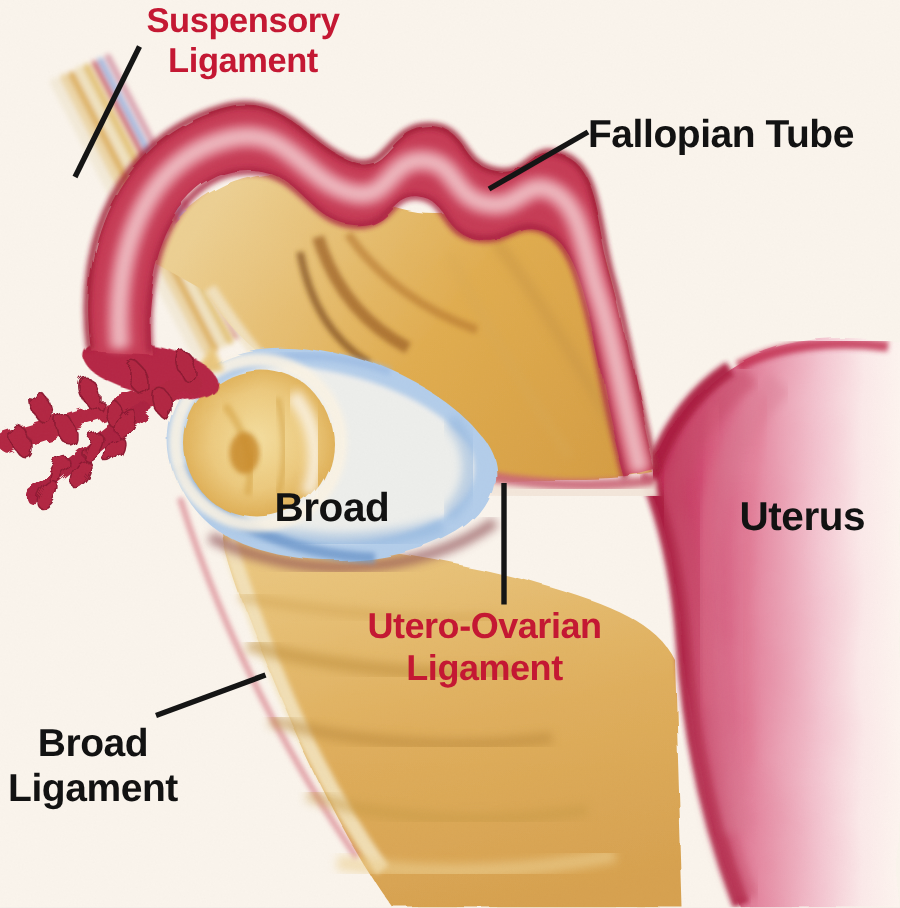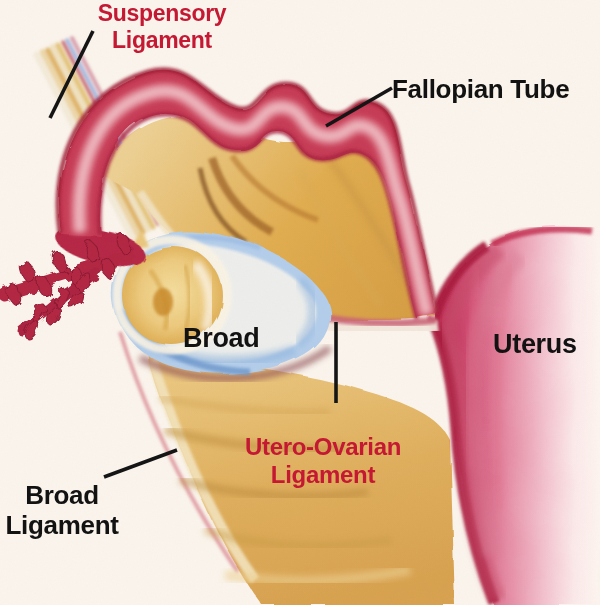--- a/index.html
+++ b/index.html
@@ -12,21 +12,21 @@
   .lbl{
     position:absolute;font-weight:bold;text-align:center;line-height:1.16;
     letter-spacing:-0.3px;user-select:none;
   }
   .lbl-red{color:var(--label_red,#c41833);}
   .lbl-black{color:var(--label_black,#121212);}
   #lbl-suspensory{left:62px;top:0px;width:200px;font-size:23px;}
   #lbl-fallopian{left:392px;top:74px;font-size:26px;white-space:nowrap;}
   #lbl-ovary{left:183px;top:323px;font-size:27px;white-space:nowrap;}
   #lbl-uterus{left:493px;top:329px;font-size:27px;white-space:nowrap;}
-  #lbl-utero{left:213px;top:404px;width:220px;font-size:24px;margin-top:29px;}
+  #lbl-utero{left:213px;top:404px;width:220px;font-size:24px;}
   #lbl-broad{left:-18px;top:480px;width:160px;font-size:26px;}
   .leader{stroke:var(--leader_black,#151515);stroke-width:3.6;stroke-linecap:butt;}
 </style>
 </head>
 <body>
 
 <div id="stage">
 
   <svg id="art" width="600" height="605" viewBox="0 0 600 605">
     <defs>

